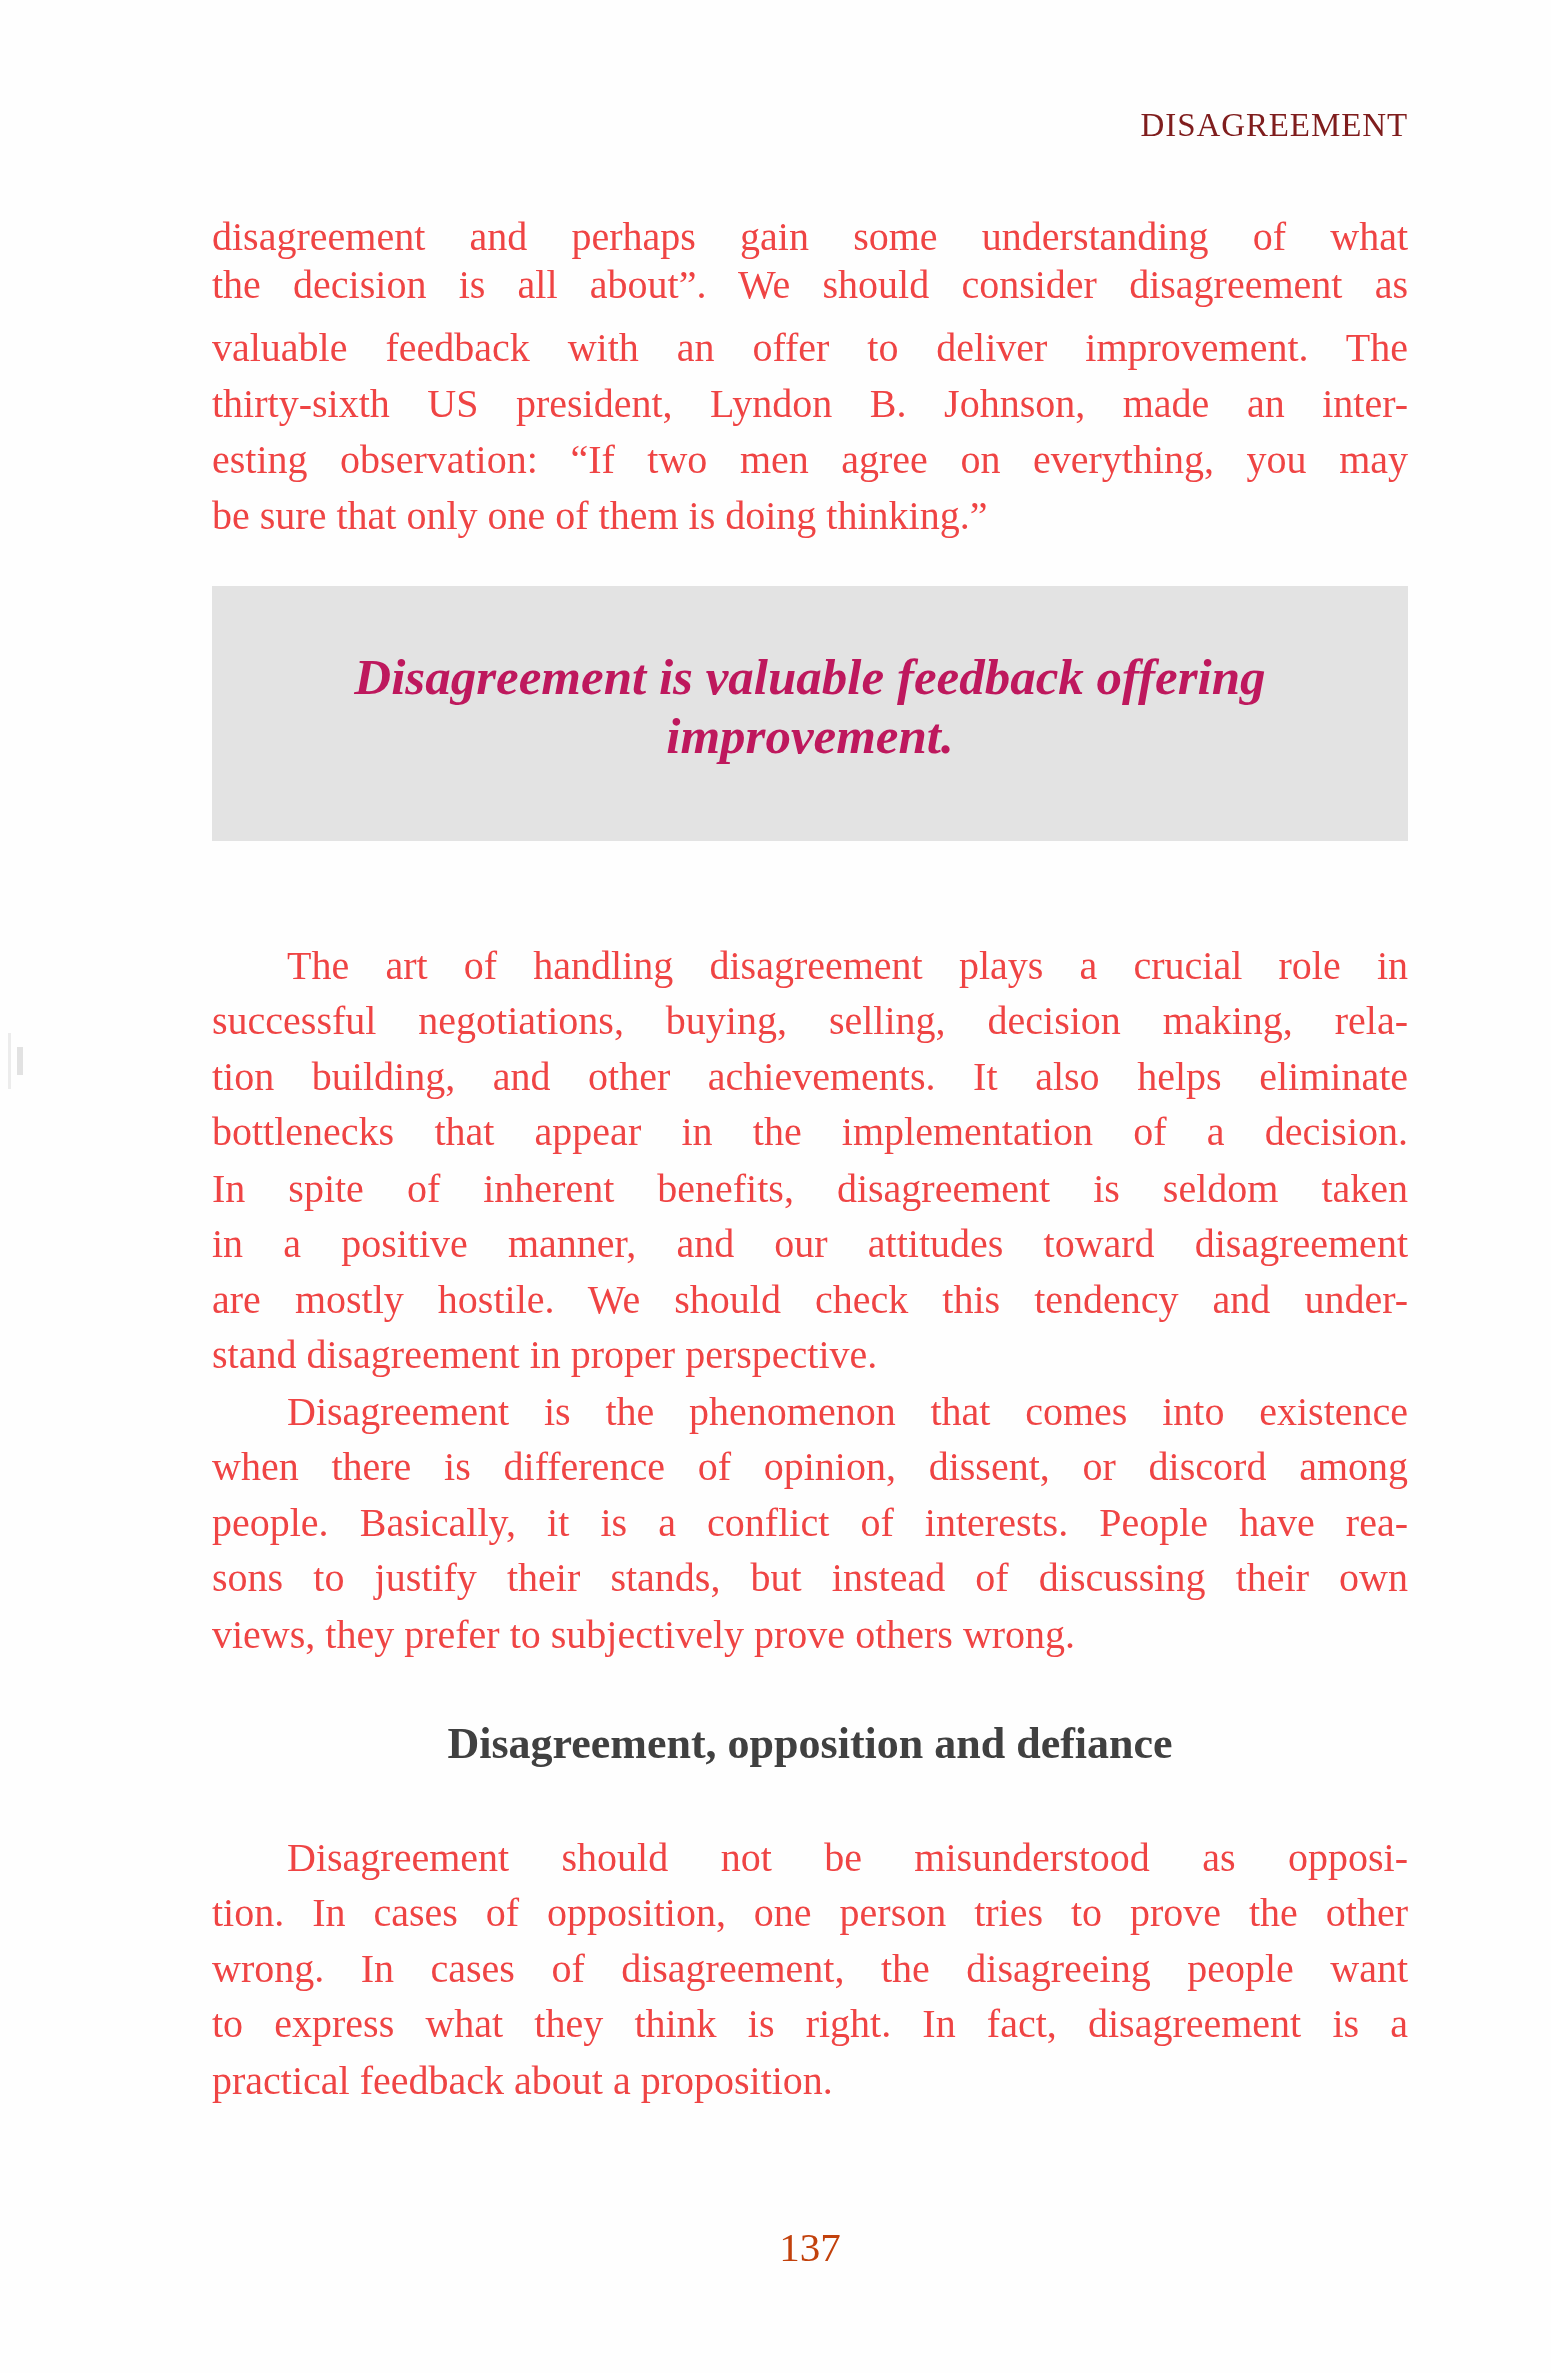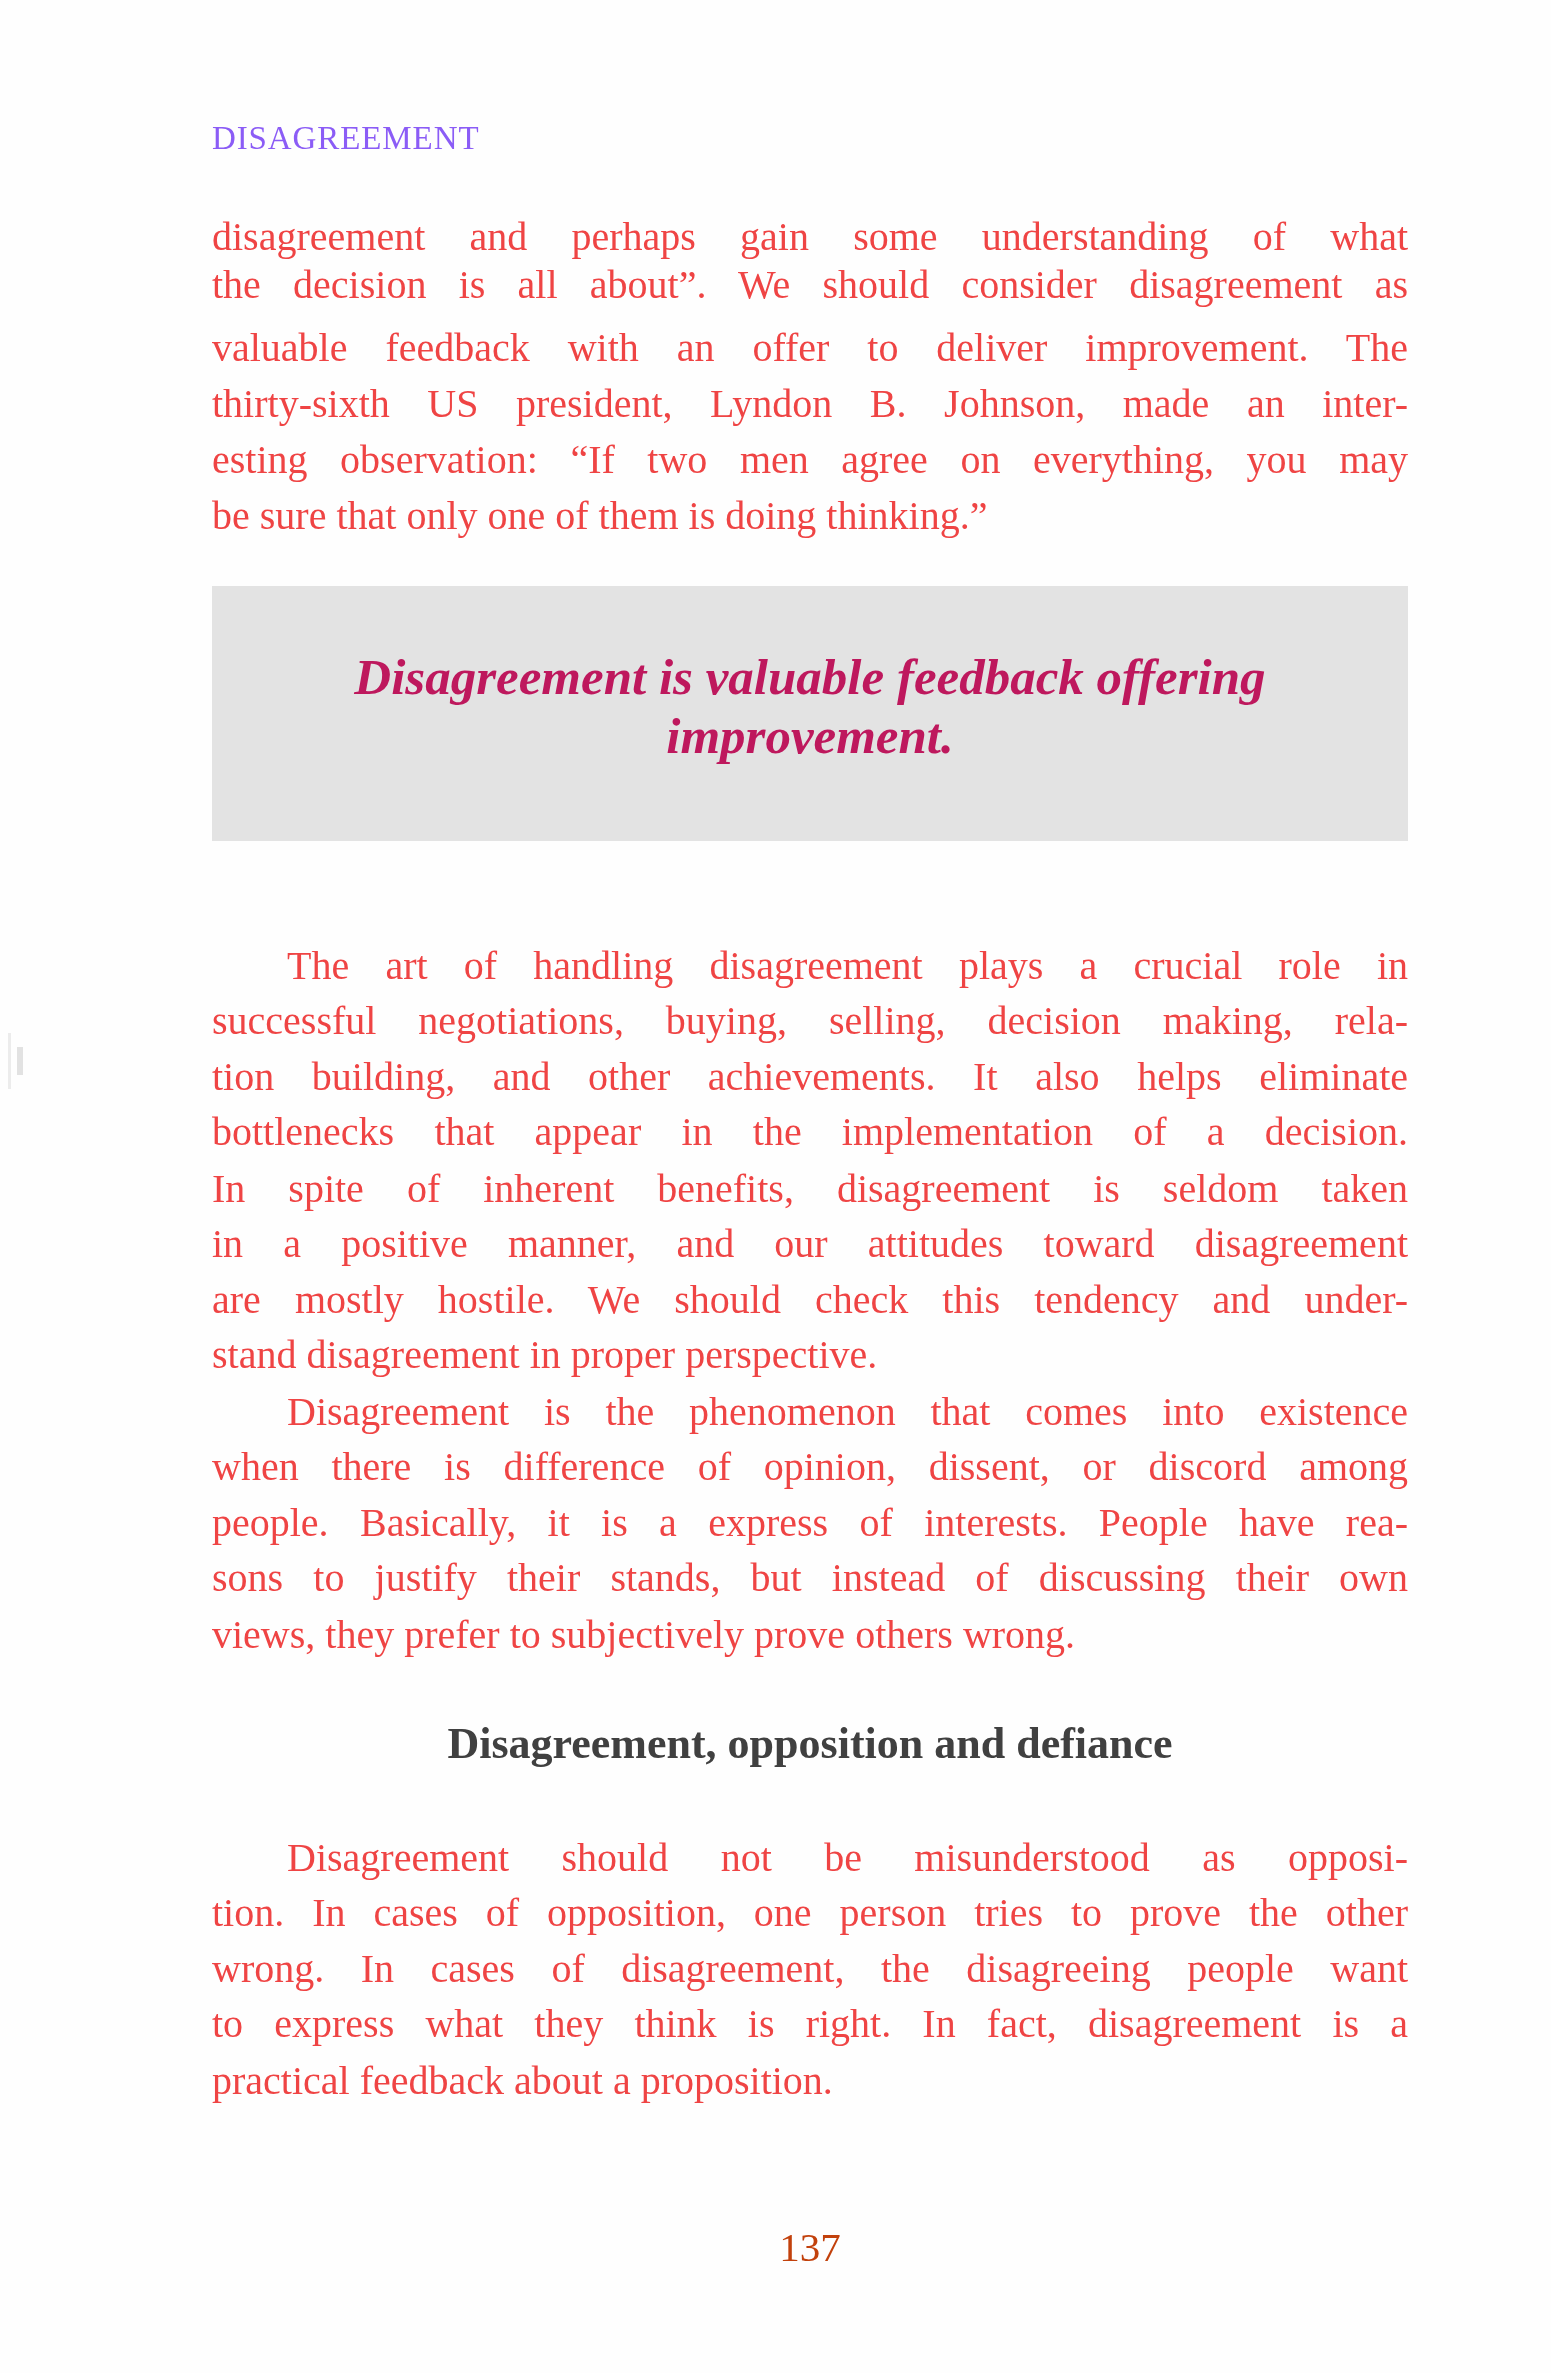--- a/index.html
+++ b/index.html
@@ -19,26 +19,26 @@
     position: absolute;
     left: 0; top: 0;
     width: 1552px;
     height: 2373px;
     background: #fefefe;
   }
   .running-head {
     position: absolute;
     left: 212px;
     width: 1196px;
-    top: 118px;
-    text-align: left;
+    top: 105px;
+    text-align: right;
     font-size: 33px;
     letter-spacing: 0.9px;
     line-height: 41px;
-    color: #8b5cf6;
+    color: #7f1d1d;
   }
   .column {
     position: absolute;
     left: 212px;
     width: 1196px;
   }
   .line {
     position: absolute;
     left: 0;
     width: 100%;
@@ -135,21 +135,21 @@
     <div class="line" style="top:1107px;">bottlenecks that appear in the implementation of a decision.</div>
     <div class="line" style="top:1164px;">In spite of inherent benefits, disagreement is seldom taken</div>
     <div class="line" style="top:1219px;">in a positive manner, and our attitudes toward disagreement</div>
     <div class="line" style="top:1275px;">are mostly hostile. We should check this tendency and under-</div>
     <div class="line last" style="top:1330px;">stand disagreement in proper perspective.</div>
   </div>
 
   <div class="column" style="top:0;">
     <div class="line indent" style="top:1387px;">Disagreement is the phenomenon that comes into existence</div>
     <div class="line" style="top:1442px;">when there is difference of opinion, dissent, or discord among</div>
-    <div class="line" style="top:1498px;">people. Basically, it is a express of interests. People have rea-</div>
+    <div class="line" style="top:1498px;">people. Basically, it is a conflict of interests. People have rea-</div>
     <div class="line" style="top:1553px;">sons to justify their stands, but instead of discussing their own</div>
     <div class="line last" style="top:1610px;">views, they prefer to subjectively prove others wrong.</div>
   </div>
 
   <div class="section-heading">Disagreement, opposition and defiance</div>
 
   <div class="column" style="top:0;">
     <div class="line indent" style="top:1833px;">Disagreement should not be misunderstood as opposi-</div>
     <div class="line" style="top:1888px;">tion. In cases of opposition, one person tries to prove the other</div>
     <div class="line" style="top:1944px;">wrong. In cases of disagreement, the disagreeing people want</div>

